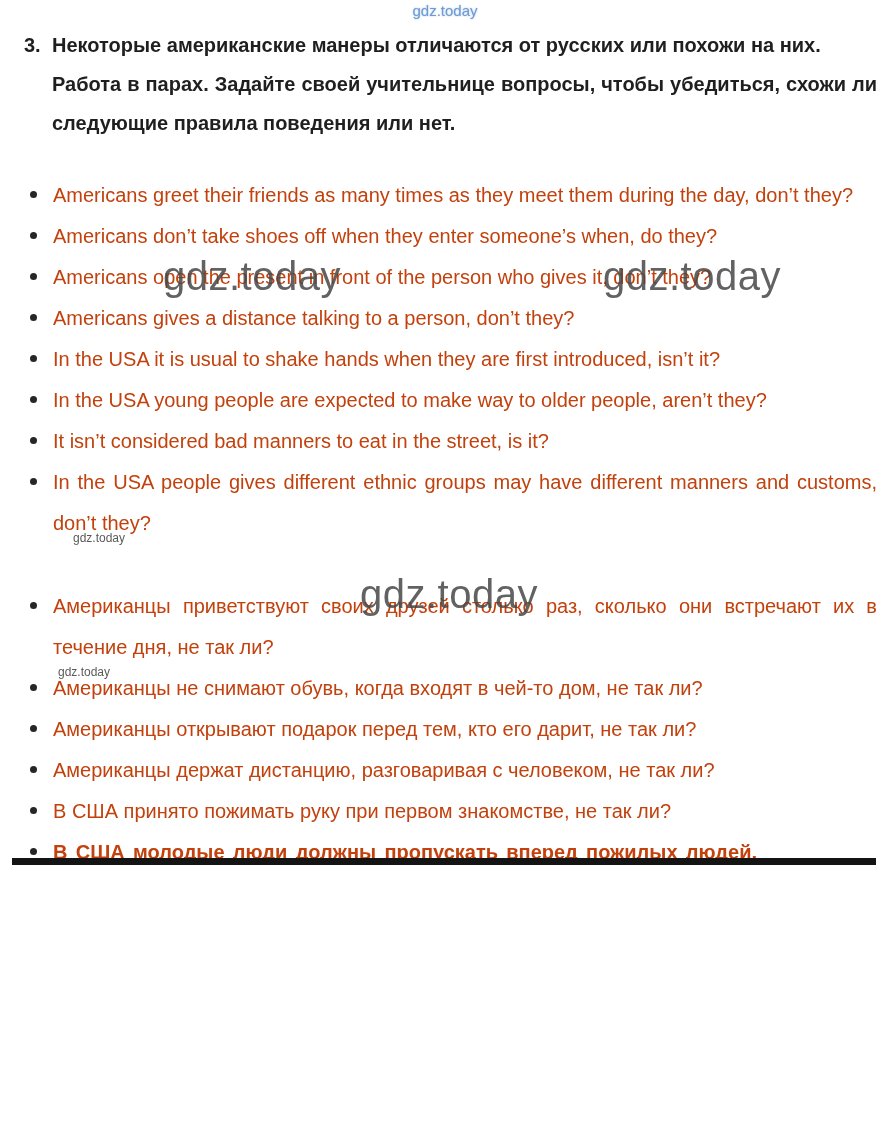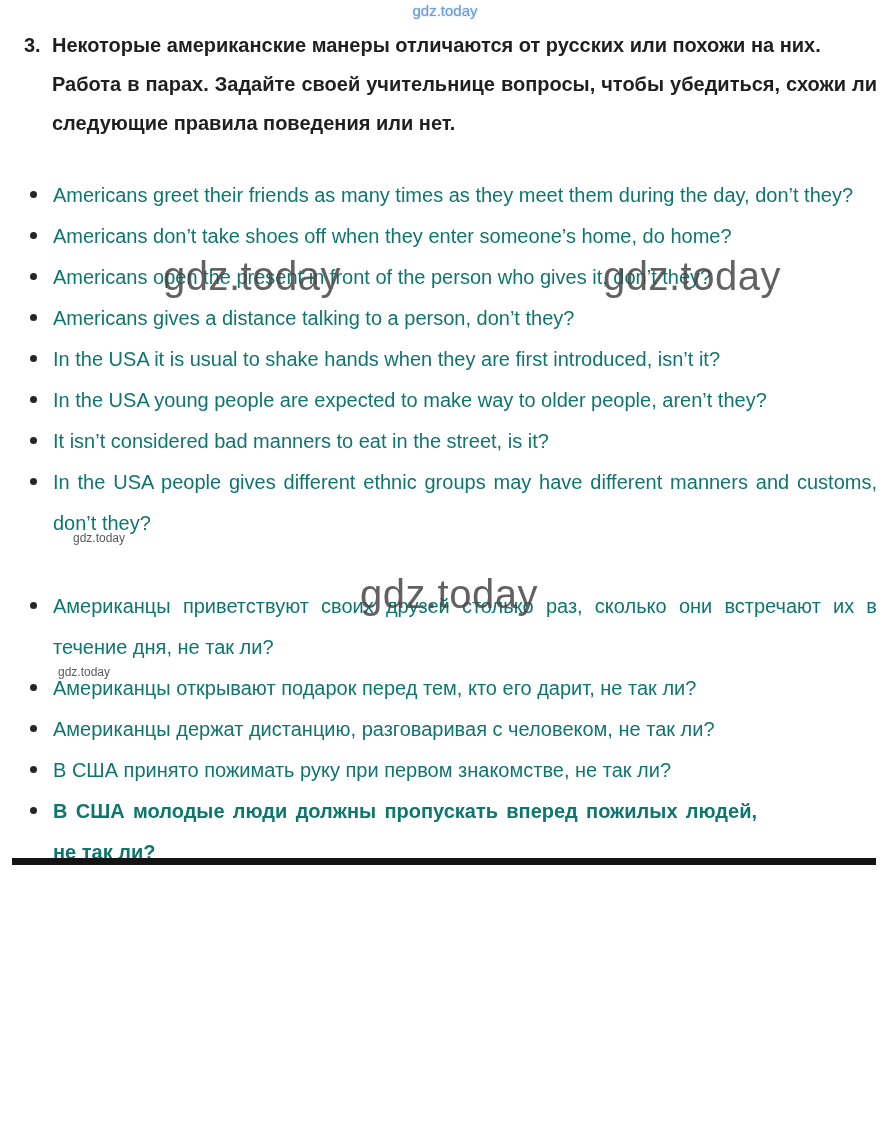--- a/index.html
+++ b/index.html
@@ -35,21 +35,21 @@
   .task-text { flex: 1; text-align: justify; }
   .task-text p { margin: 0; }
 
   
   ul.qlist {
     margin: 0;
     padding: 0 0 0 29px;
     list-style: none;
     font-size: 20px;
     line-height: 41px;
-    color: #0f766e;
+    color: #c2410c;
   }
   ul.qlist li {
     position: relative;
     text-align: justify;
   }
   ul.qlist li::before {
     content: "";
     position: absolute;
     left: -23px;
     top: 16px;
@@ -120,31 +120,32 @@
     <div class="task">
       <div class="task-number">3.</div>
       <div class="task-text">
         <p>Некоторые американские манеры отличаются от русских или похожи на них.</p>
         <p>Работа в парах. Задайте своей учительнице вопросы, чтобы убедиться, схожи ли следующие правила поведения или нет.</p>
       </div>
     </div>
 
     <ul class="qlist english">
       <li>Americans greet their friends as many times as they meet them during the day, don’t they?</li>
-      <li>Americans don’t take shoes off when they enter someone’s home, do home?</li>
+      <li>Americans don’t take shoes off when they enter someone’s when, do they?</li>
       <li>Americans open the present in front of the person who gives it, don’t they?</li>
       <li>Americans gives a distance talking to a person, don’t they?</li>
       <li>In the USA it is usual to shake hands when they are first introduced, isn’t it?</li>
       <li>In the USA young people are expected to make way to older people, aren’t they?</li>
       <li>It isn’t considered bad manners to eat in the street, is it?</li>
       <li>In the USA people gives different ethnic groups may have different manners and customs, don’t they?</li>
     </ul>
 
     <ul class="qlist russian">
       <li>Американцы приветствуют своих друзей столько раз, сколько они встречают их в течение дня, не так ли?</li>
+      <li>Американцы не снимают обувь, когда входят в чей-то дом, не так ли?</li>
       <li>Американцы открывают подарок перед тем, кто его дарит, не так ли?</li>
       <li>Американцы держат дистанцию, разговаривая с человеком, не так ли?</li>
       <li>В США принято пожимать руку при первом знакомстве, не так ли?</li>
       <li class="force-wrap">В США молодые люди должны пропускать вперед пожилых людей, не так ли?</li>
       <li>В США люди из разных этнических групп могут иметь разные манеры и обычаи, не так ли?</li>
     </ul>
 
   </div>
 
   <div class="wm wm-large wm-l1">gdz.today</div>

